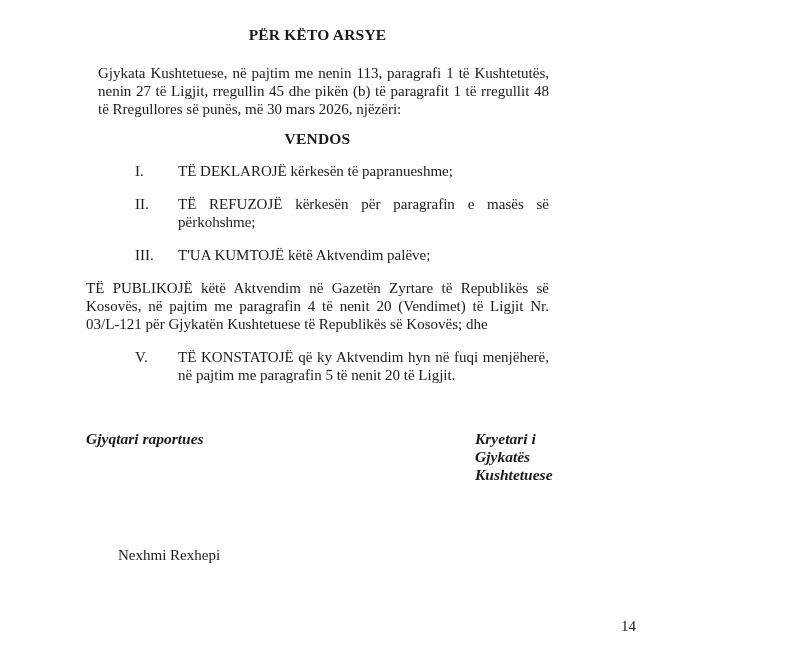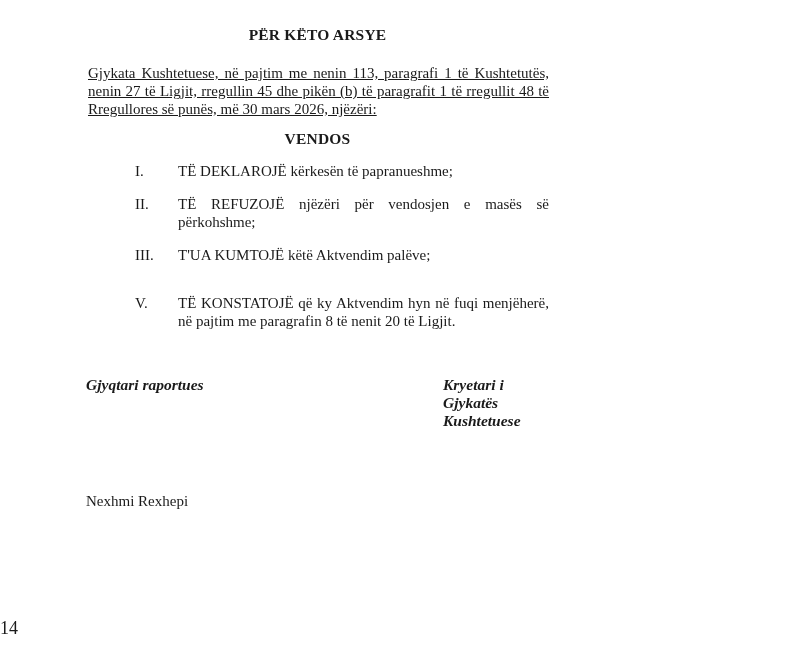--- a/index.html
+++ b/index.html
@@ -23,23 +23,22 @@
     line-height: 18px;
   }
   .doc-title {
     font-size: 15.5px;
     font-weight: bold;
     text-align: center;
     margin: 0 0 20px 0;
     letter-spacing: 0.2px;
   }
   .intro {
-    margin: 0 0 12px 2px;
+    margin: 0 0 12px 12px;
     text-align: justify;
-    text-decoration: underline;
   }
   .decision-heading {
     font-size: 15.5px;
     font-weight: bold;
     text-align: center;
     margin: 4px 0 14px 0;
     letter-spacing: 0.2px;
   }
   .decision-list {
     margin: 0;
@@ -59,40 +58,41 @@
   }
   .signatures {
     display: flex;
     margin-top: 46px;
   }
   .sig-col-left {
     flex: 0 0 357px;
   }
   .sig-col-right {
     flex: 1;
+    margin-left: 32px;
   }
   .sig-role {
     font-weight: bold;
     font-size: 15.5px;
     font-style: italic;
   }
   .sig-names {
     display: flex;
     margin-top: 62px;
   }
   .sig-name {
     font-size: 15px;
   }
   .page-number {
     position: absolute;
     left: 0;
     right: 0;
     top: 618px;
-    text-align: left;
-    font-size: 18px;
+    text-align: right;
+    font-size: 15px;
   }
 </style>
 </head>
 <body>
 
 <div class="page">
   <div class="content">
 
     <h1 class="doc-title">PËR KËTO ARSYE</h1>
 
@@ -102,34 +102,35 @@
 
     <div class="decision-list">
 
       <div class="decision-item">
         <span class="numeral">I.</span>
         <span class="item-text">TË DEKLAROJË kërkesën të papranueshme;</span>
       </div>
 
       <div class="decision-item">
         <span class="numeral">II.</span>
-        <span class="item-text">TË REFUZOJË njëzëri për vendosjen e masës së përkohshme;</span>
+        <span class="item-text">TË REFUZOJË kërkesën për paragrafin e masës së përkohshme;</span>
       </div>
 
       <div class="decision-item">
         <span class="numeral">III.</span>
         <span class="item-text">T'UA KUMTOJË këtë Aktvendim palëve;</span>
       </div>
 
       <div class="decision-item">
+        <span class="item-text">TË PUBLIKOJË këtë Aktvendim në Gazetën Zyrtare të Republikës së Kosovës, në pajtim me paragrafin 4 të nenit 20 (Vendimet) të Ligjit Nr. 03/L-121 për Gjykatën Kushtetuese të Republikës së Kosovës; dhe</span>
       </div>
 
       <div class="decision-item">
         <span class="numeral">V.</span>
-        <span class="item-text">TË KONSTATOJË që ky Aktvendim hyn në fuqi menjëherë, në pajtim me paragrafin 8 të nenit 20 të Ligjit.</span>
+        <span class="item-text">TË KONSTATOJË që ky Aktvendim hyn në fuqi menjëherë, në pajtim me paragrafin 5 të nenit 20 të Ligjit.</span>
       </div>
 
     </div>
 
     <div class="signatures">
       <div class="sig-col-left sig-role">Gjyqtari raportues</div>
       <div class="sig-col-right sig-role">Kryetari i Gjykatës Kushtetuese</div>
     </div>
 
     <div class="sig-names">

